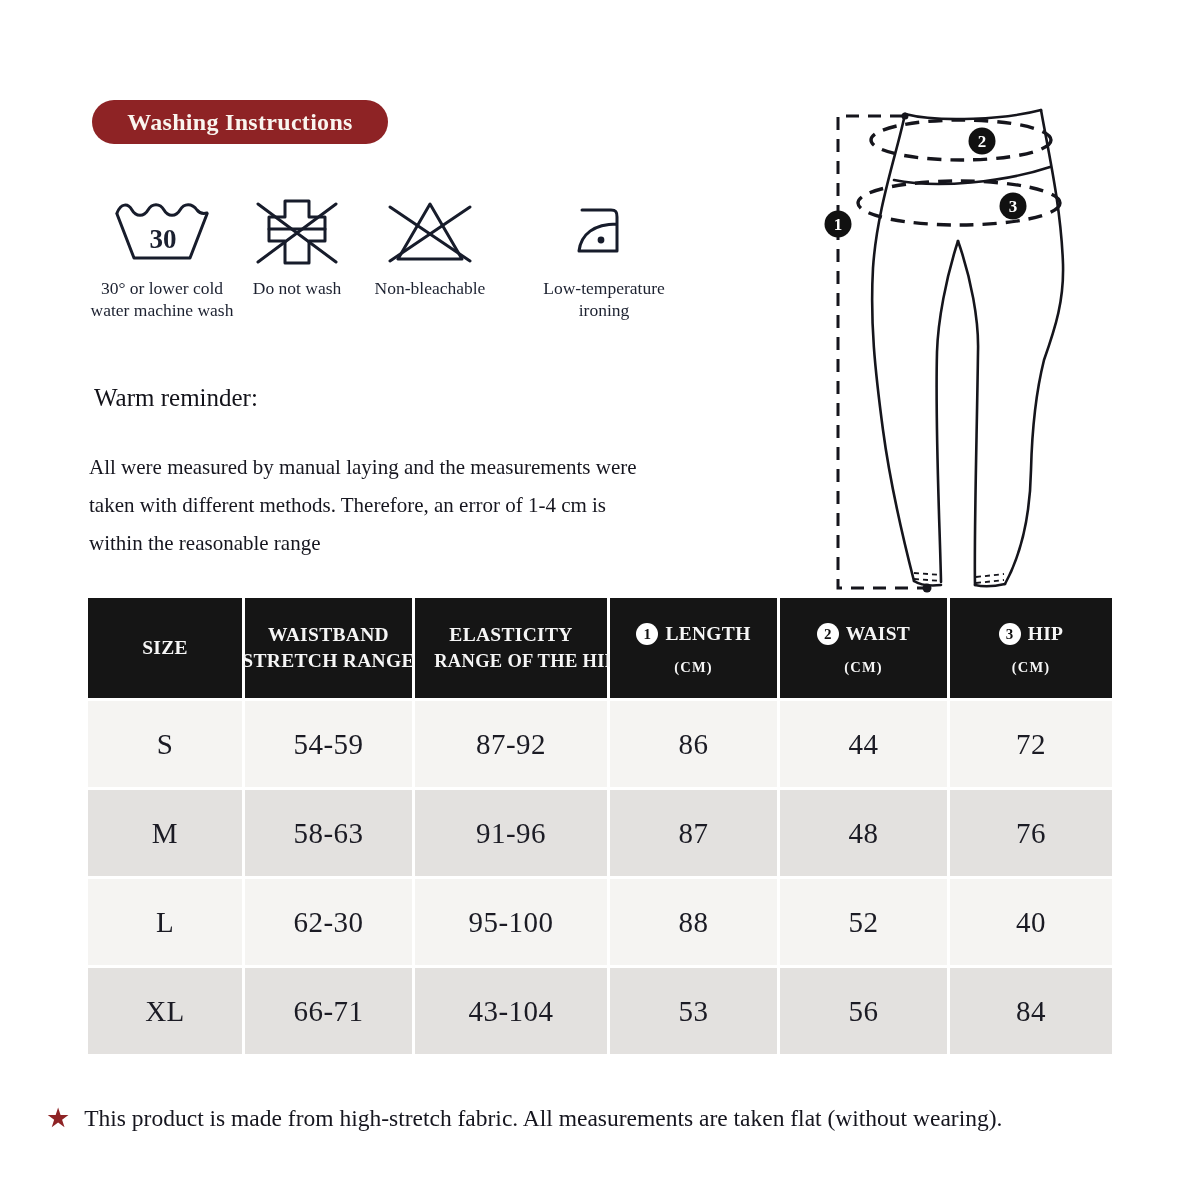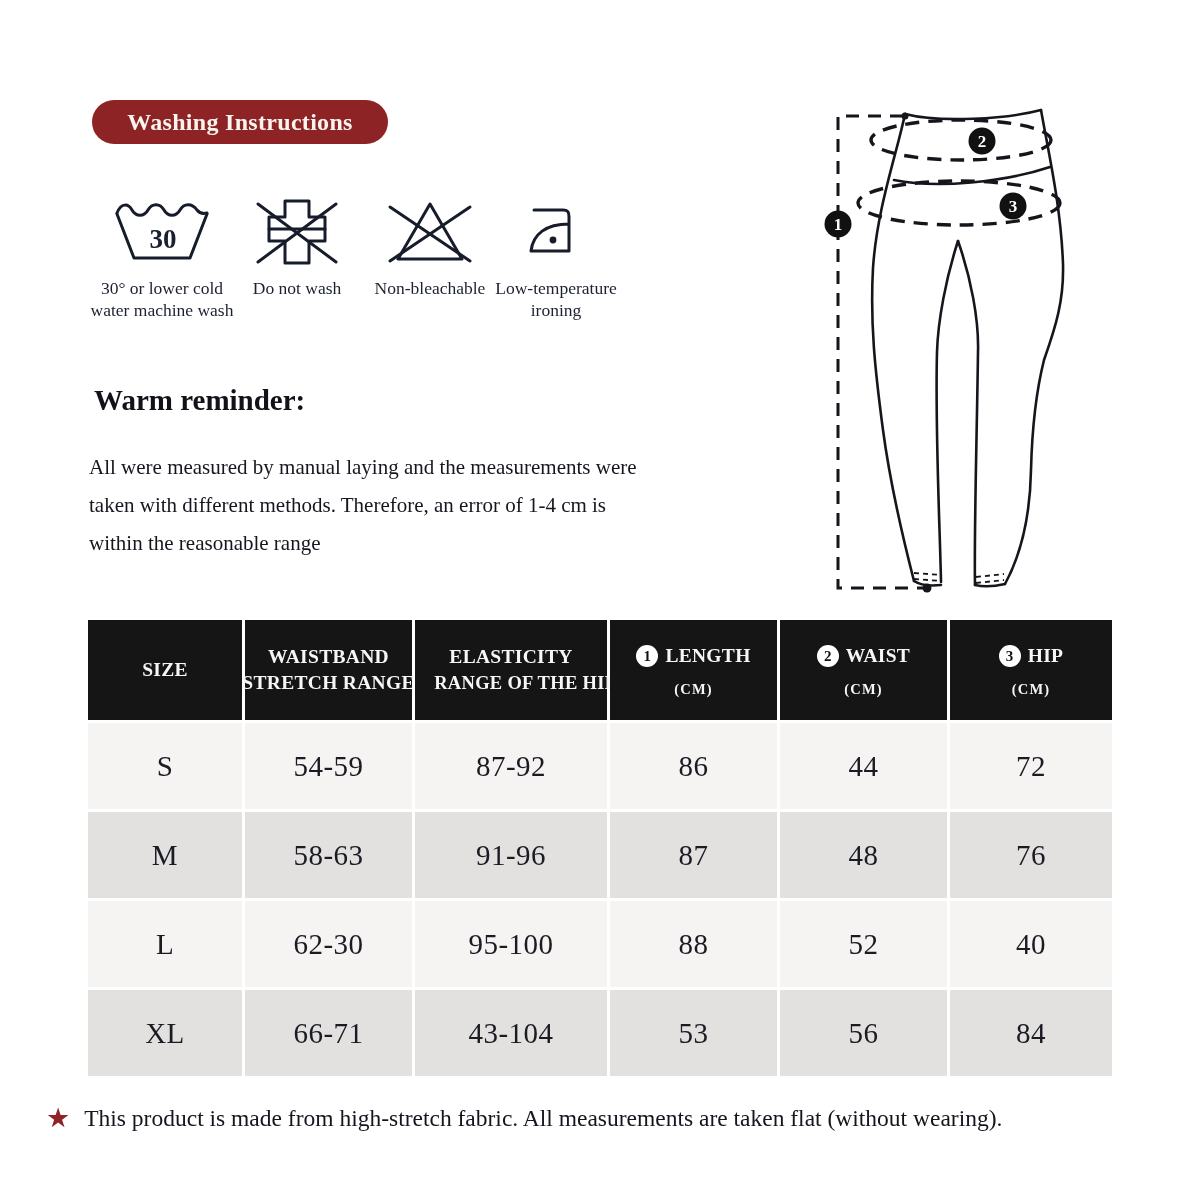--- a/index.html
+++ b/index.html
@@ -11,33 +11,33 @@
          display:flex;align-items:center;justify-content:center;
          font-size:24px;letter-spacing:.3px;color:#faf5ef;background:#8e2325;font-weight:bold;}
 
   
   .icon-block{position:absolute;top:196px;display:flex;flex-direction:column;align-items:center;}
   .icon-holder{height:72px;display:flex;align-items:center;justify-content:center;}
   .icon-label{margin-top:9px;font-size:17.5px;line-height:22px;text-align:center;color:#1c2130;}
   .care-stroke{stroke:#171c2b;fill:none;stroke-width:3;stroke-linecap:round;stroke-linejoin:round;}
 
   
-  .reminder-title{position:absolute;left:94px;top:384px;font-size:29px;font-weight:bold;color:#121219;}
+  .reminder-title{position:absolute;left:94px;top:384px;font-size:25px;font-weight:normal;color:#121219;}
   .reminder-body{position:absolute;left:89px;top:448px;font-size:21px;line-height:38px;color:#16161f;}
 
   
   .leggings{position:absolute;left:815px;top:98px;width:260px;height:500px;}
   .sketch{stroke:#15151c;fill:none;stroke-width:2.6;stroke-linecap:round;stroke-linejoin:round;}
   .dash-ell{stroke:#15151c;fill:none;stroke-width:3.4;stroke-dasharray:14 9;}
   .dim{stroke:#15151c;fill:none;stroke-width:3;stroke-dasharray:13 9;}
   .cuffdash{stroke:#15151c;fill:none;stroke-width:1.8;stroke-dasharray:5 4;}
   .marker-num{font-size:17px;font-weight:bold;fill:#ffffff;text-anchor:middle;}
 
   
-  .size-table{position:absolute;left:88px;top:620px;width:1024px;display:grid;
+  .size-table{position:absolute;left:88px;top:598px;width:1024px;display:grid;
               grid-template-columns:154px 167px 192px 167px 167px 162px;
               column-gap:3px;row-gap:3px;}
   .trow{display:contents;}
   .hcell{height:100px;background:#151515;color:#f6f6f6;display:flex;flex-direction:column;
          align-items:center;justify-content:center;text-align:center;}
   .hline{font-size:19.5px;font-weight:bold;line-height:26px;letter-spacing:.3px;white-space:nowrap;
          display:flex;align-items:center;justify-content:center;gap:7px;}
   .hsub{font-size:14.5px;font-weight:bold;letter-spacing:1.2px;margin-top:12px;}
   .hmarker{width:22px;height:22px;border-radius:50%;background:#ffffff;color:#101010;
            font-size:15px;font-weight:bold;display:inline-flex;align-items:center;justify-content:center;}
@@ -93,21 +93,21 @@
         <path class="care-stroke" d="M44,7 L12,62 L76,62 Z"></path>
         <path class="care-stroke" d="M4,10 L84,64 M84,10 L4,64"></path>
       </svg>
     </div>
     <div class="icon-label">
       <div>Non-bleachable</div>
       <div></div>
     </div>
   </div>
 
-  <div class="icon-block" style="left:476px;width:160px;">
+  <div class="icon-block" style="left:524px;width:160px;">
     <div class="icon-holder">
       <svg width="66" height="58" viewBox="0 0 66 58">
         <path class="care-stroke" d="M11,7 H40 C45,7 46,9 46,14 V48 H8 C10,31 23,21 46,21"></path>
         <circle cx="30" cy="37" r="3.4" fill="#171c2b" stroke="none"></circle>
       </svg>
     </div>
     <div class="icon-label">
       <div>Low-temperature</div>
       <div>ironing</div>
     </div>

